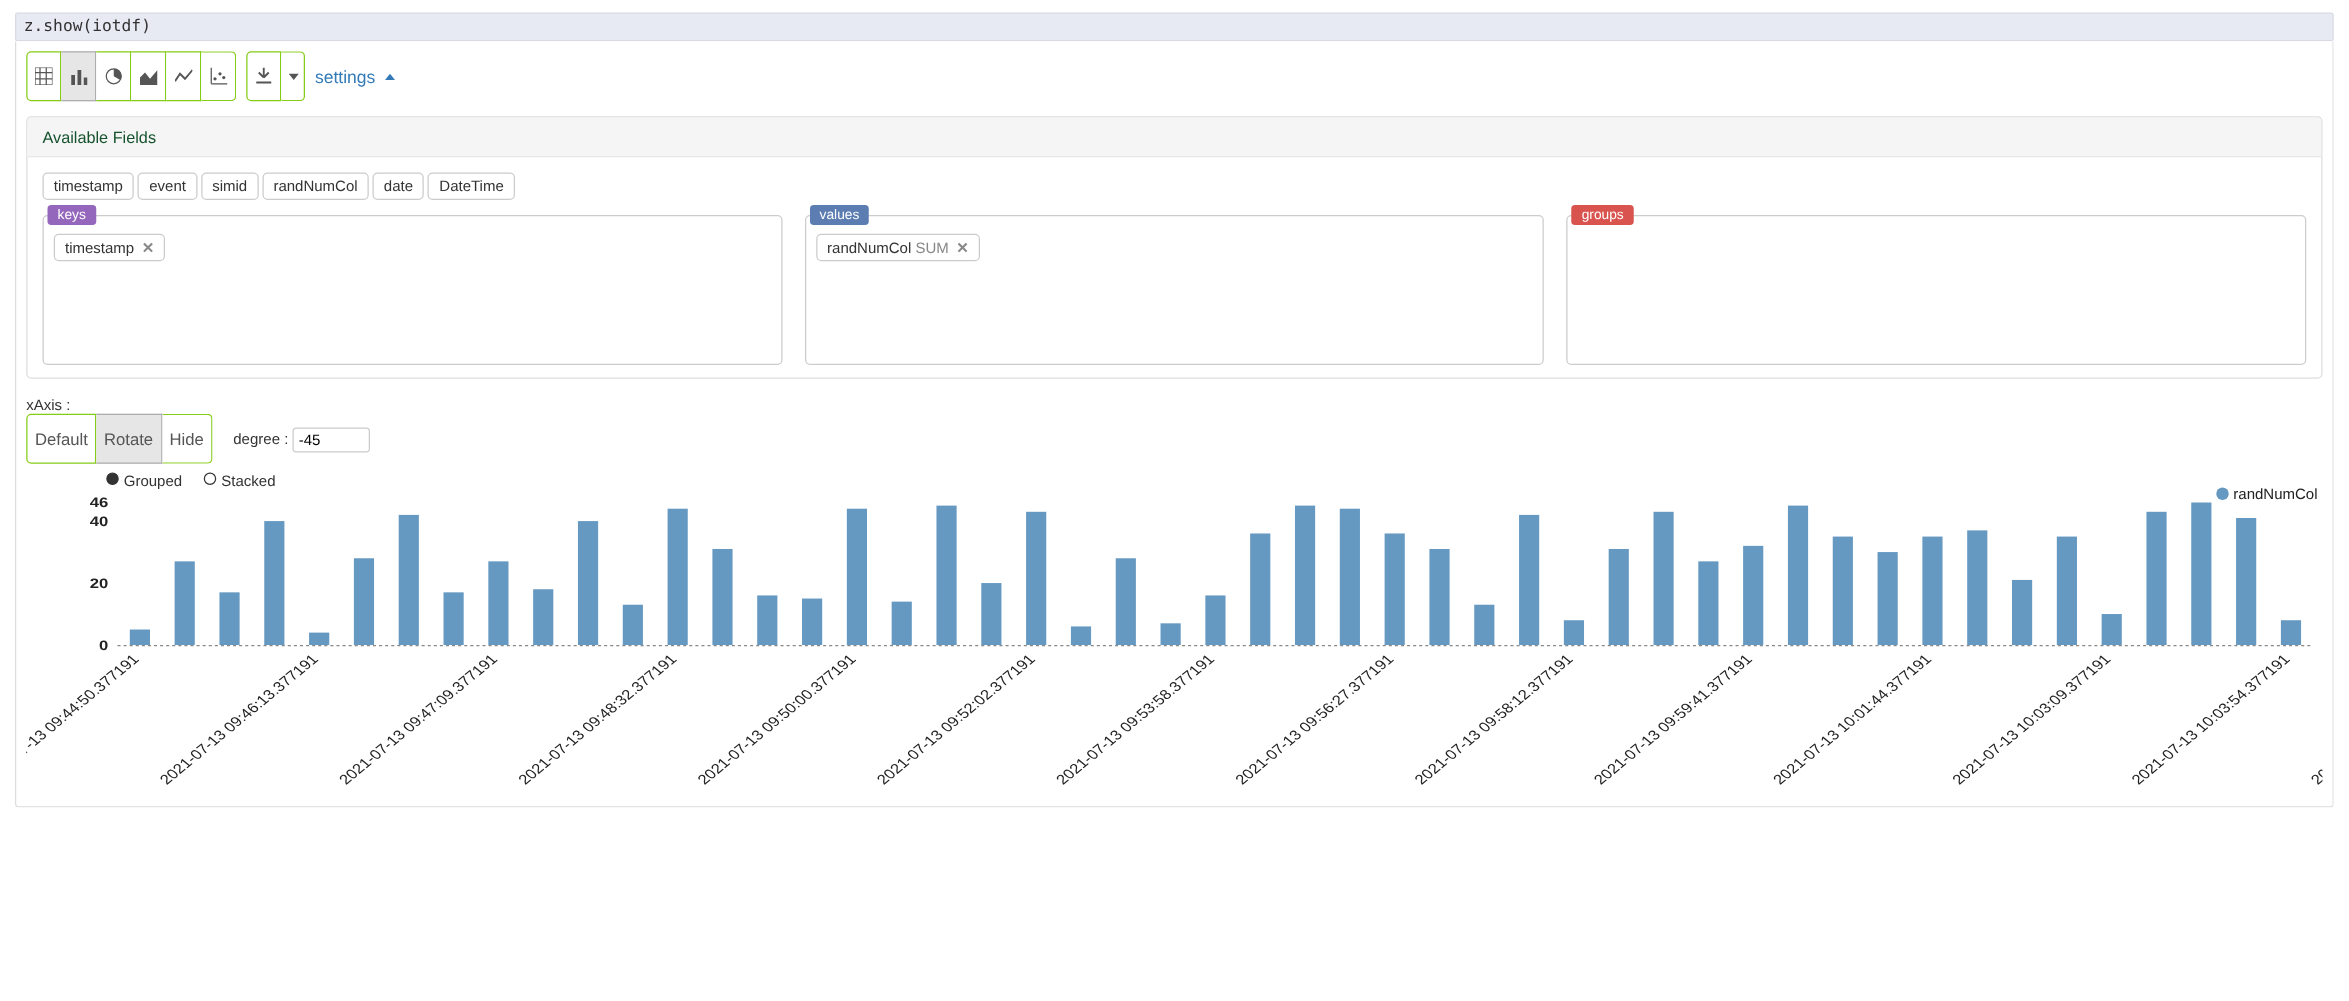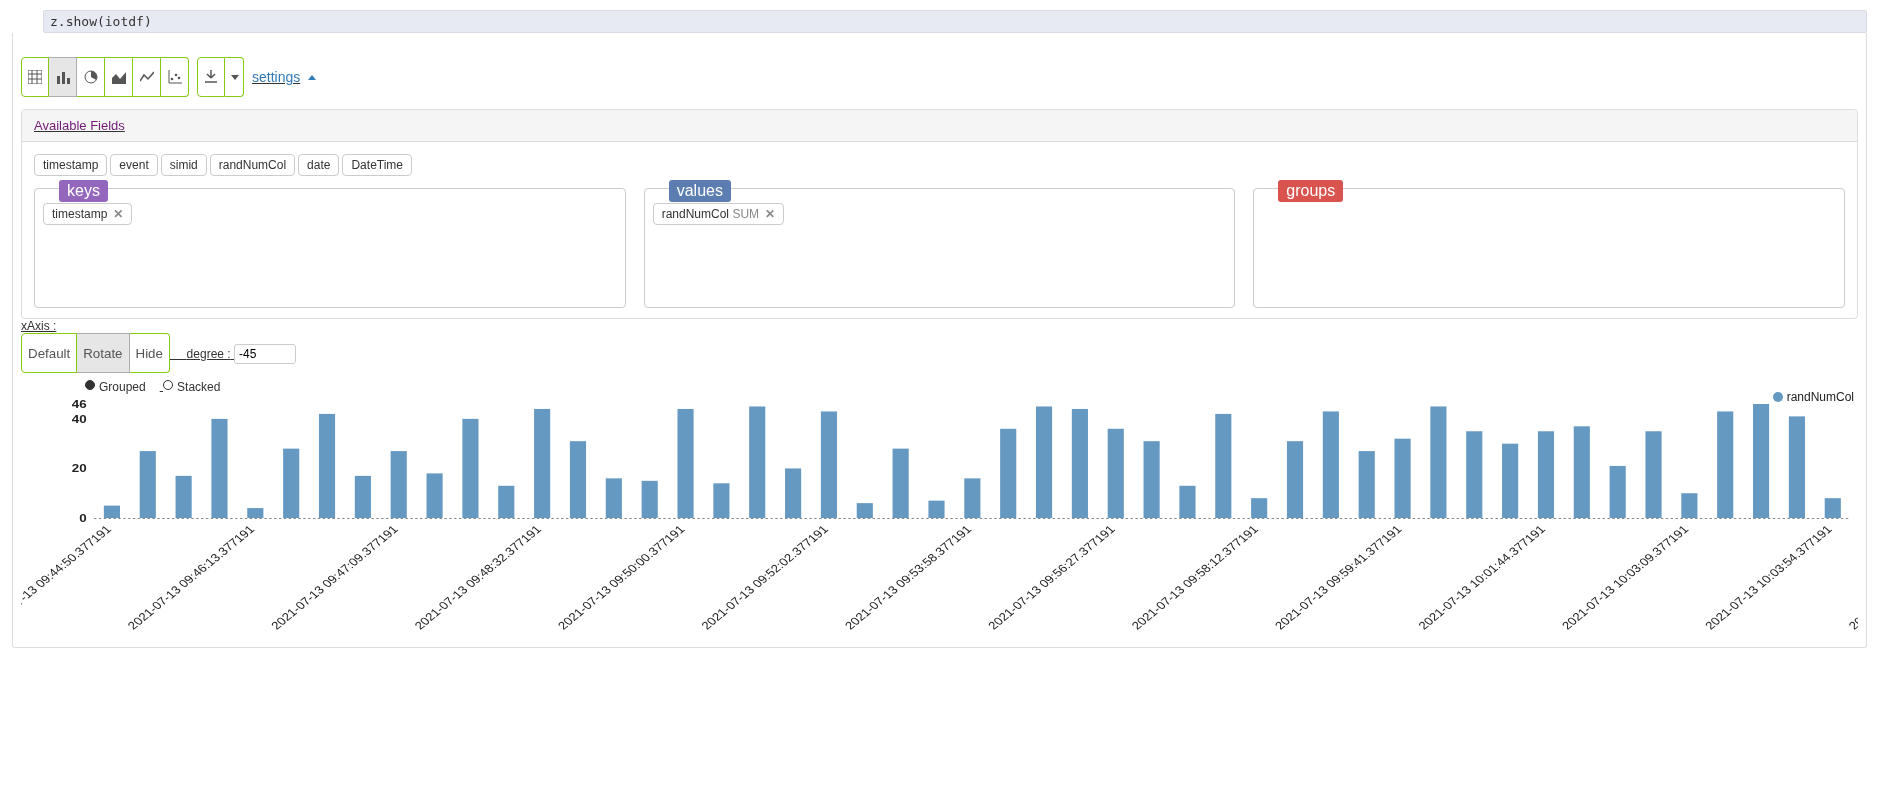--- a/index.html
+++ b/index.html
@@ -1,41 +1,41 @@
 <!DOCTYPE html>
 <html><head>
 <meta charset="utf-8">
 <style>
   * { box-sizing: border-box; }
   body { margin:0; font-family: -apple-system, BlinkMacSystemFont, "Segoe UI", Helvetica, Arial, sans-serif; font-size:12px; color:#333; background:#fff; }
   .outer { padding:10px 12px; }
-  .code-header { background:#e7e9f3; border:1px solid #d8dae6; padding:3px 6px; font-family: Menlo, Consolas, monospace; font-size:13px; color:#333; border-radius:2px;margin-left:31px; }
-  .paragraph-body { border:1px solid #ddd; border-top:0; border-radius: 0 0 3px 3px; padding:22px 8px 10px; background:#fff;text-decoration:underline;}
+  .code-header { background:#e7e9f3; border:1px solid #d8dae6; padding:3px 6px; font-family: Menlo, Consolas, monospace; font-size:13px; color:#333; border-radius:2px; }
+  .paragraph-body { border:1px solid #ddd; border-top:0; border-radius: 0 0 3px 3px; padding:6px 8px 10px; background:#fff;}
   .toolbar-row { display:flex; align-items:center; gap:8px; padding:2px 0 8px;}
   .btn-group { display:inline-flex; }
   .btn { border:1px solid #84cc16; background:#fff; color:#555; height:40px; min-width:28px; display:inline-flex; align-items:center; justify-content:center; cursor:pointer; padding:0 6px; }
   .btn + .btn { border-left:0; }
   .btn:first-child { border-radius:4px 0 0 4px; }
   .btn:last-child  { border-radius:0 4px 4px 0; }
   .btn.active { background:#e6e6e6; border-color:#adadad; }
   .btn.caret { min-width:18px; padding:0 4px; }
   .settings-link { color:#337ab7; cursor:pointer; font-size:14px; display:inline-flex; align-items:center; gap:4px;}
   .panel-default { border:1px solid #ddd; border-radius:4px; margin-top:4px;}
-  .panel-heading { background:#f5f5f5; border-bottom:1px solid #ddd; padding:8px 12px; font-weight:normal; font-size:13px; color:#701a75; border-radius:4px 4px 0 0;}
+  .panel-heading { background:#f5f5f5; border-bottom:1px solid #ddd; padding:8px 12px; font-weight:normal; font-size:13px; color:#14532d; border-radius:4px 4px 0 0;}
   .panel-body { padding:10px 12px; }
   .field-pill, .tag-pill { display:inline-block; border:1px solid #ccc; background:#fff; border-radius:4px; padding:3px 8px; margin:2px 3px 2px 0; font-size:12px; color:#333; cursor:move; }
   .drop-row { display:flex; gap:18px; margin-top:10px;}
   .drop-col { flex:1 1 0; position:relative; }
-  .drop-label { position:absolute; top:-8px; left:25px; display:inline-block; color:#fff; font-size:16px; padding:2px 8px; border-radius:3px;}
+  .drop-label { position:absolute; top:-8px; left:4px; display:inline-block; color:#fff; font-size:11px; padding:2px 8px; border-radius:3px;}
   .drop-label.keys { background:#9467bd; }
   .drop-label.groups { background:#d9534f; }
   .drop-label.vals { background:#5b7db1; }
   .drop-box { border:1px solid #ccc; border-radius:4px; min-height:120px; padding:12px 8px 8px; background:#fff;}
   .tag-pill .x { margin-left:6px; color:#888; cursor:pointer; font-weight:bold;}
-  .xaxis-row { margin-top:0; }
+  .xaxis-row { margin-top:14px; }
   .small-input { width:62px; border:1px solid #ccc; border-radius:3px; padding:2px 4px; font-size:12px; }
   .chart-opts { margin:6px 0 2px 64px; font-size:12px; }
   .chart-opts .radio-wrap { display:inline-flex; align-items:flex-start; margin-right:14px;}
   .chart-opts .bullet { width:10px; height:10px; border:1px solid #333; border-radius:50%; display:inline-block; margin-right:4px;}
   .chart-opts .bullet.filled { background:#333; }
   .chart-holder { position:relative; margin-top:-2px;}
   .legend-right { position:absolute; right:4px; top:-4px; font-size:12px; color:#222; display:flex; align-items:center; gap:4px;}
   .legend-right .sw { width:10px; height:10px; border-radius:50%; background:#6699c2; display:inline-block;}
   svg .bar { fill:#6699c2; }
   svg .axis-text { font-size:11px; fill:#222; font-family:inherit;}

